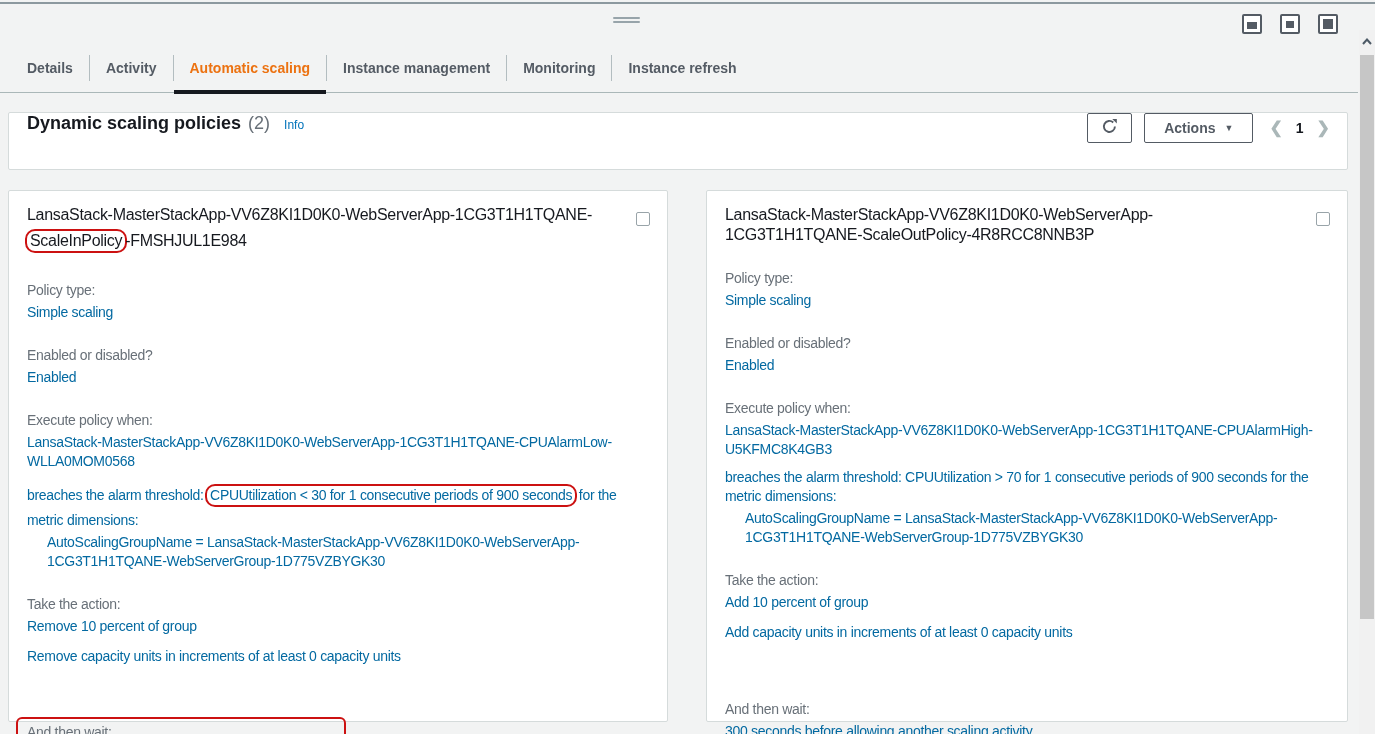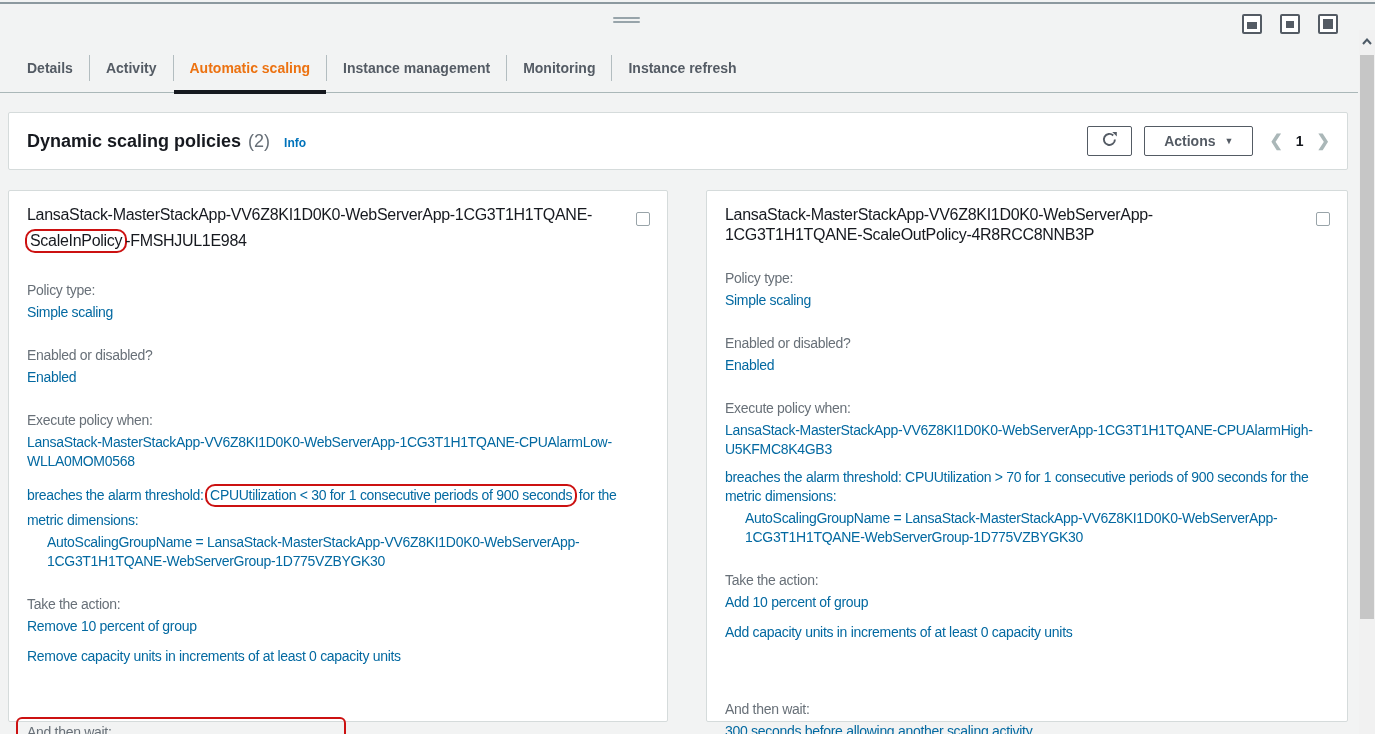--- a/index.html
+++ b/index.html
@@ -19,25 +19,25 @@
   .fill-full   { left: 3px; right: 3px; top: 3px; bottom: 3px; }
 
   
   .tabbar { position: absolute; top: 44px; left: 0; right: 17px; height: 49px; display: flex; align-items: center; padding-left: 11px; border-bottom: 1px solid #aab7b8; }
   .tab { position: relative; height: 48px; display: flex; align-items: center; padding: 0 16px; font-size: 14px; font-weight: 700; color: #545b64; cursor: pointer; white-space: nowrap; }
   .tab.active { color: #ec7211; }
   .tab.active::after { content: ""; position: absolute; left: 0; right: 0; bottom: -2px; height: 4px; background: #16191f; }
   .tab-sep { width: 1px; height: 26px; background: #b3bdc0; }
 
   
-  .header-panel { position: absolute; top: 112px; left: 8px; width: 1340px; height: 58px; background: #fff; border: 1px solid #d5dbdb; border-radius: 2px; display: flex; align-items: center; justify-content: space-between; padding: 0 17px 0 18px; }
+  .header-panel { position: absolute; top: 112px; left: 8px; width: 1340px; height: 58px; background: #fff; border: 1px solid #d5dbdb; border-radius: 2px; display: flex; align-items: flex-start; justify-content: space-between; padding: 0 17px 0 18px; }
   .hp-left { display: flex; align-items: baseline; }
   .hp-title { font-size: 18px; font-weight: 700; color: #16191f; }
   .hp-count { font-size: 18px; font-weight: 400; color: #687078; margin-left: 7px; }
-  .hp-info  { font-size: 12px; font-weight: 700; color: #0073bb; margin-left: 14px; cursor: pointer; text-decoration: none; }
+  .hp-info  { font-size: 12px; font-weight: 400; color: #0073bb; margin-left: 14px; cursor: pointer; text-decoration: none; }
   .hp-right { display: flex; align-items: center; gap: 12px; }
   .btn { height: 30px; background: #fff; border: 1px solid #545b64; border-radius: 2px; color: #545b64; font-family: "Liberation Sans", sans-serif; font-size: 14px; font-weight: 700; padding: 0 19px; display: flex; align-items: center; gap: 9px; cursor: pointer; white-space: nowrap; }
   .btn.icon-only { padding: 0 13px; }
   .caret { font-size: 9px; position: relative; top: 0px; }
   .pager { display: flex; align-items: center; gap: 13px; margin-left: 4px; font-size: 14px; font-weight: 700; }
   .pg-arrow { color: #aab7b8; font-size: 16px; cursor: pointer; line-height: 1; }
   .pg-num { color: #16191f; cursor: pointer; }
 
   
   .card { position: absolute; top: 190px; height: 532px; background: #fff; border: 1px solid #d5dbdb; border-radius: 2px; padding: 14px 18px 0 18px; letter-spacing: -0.3px; }

